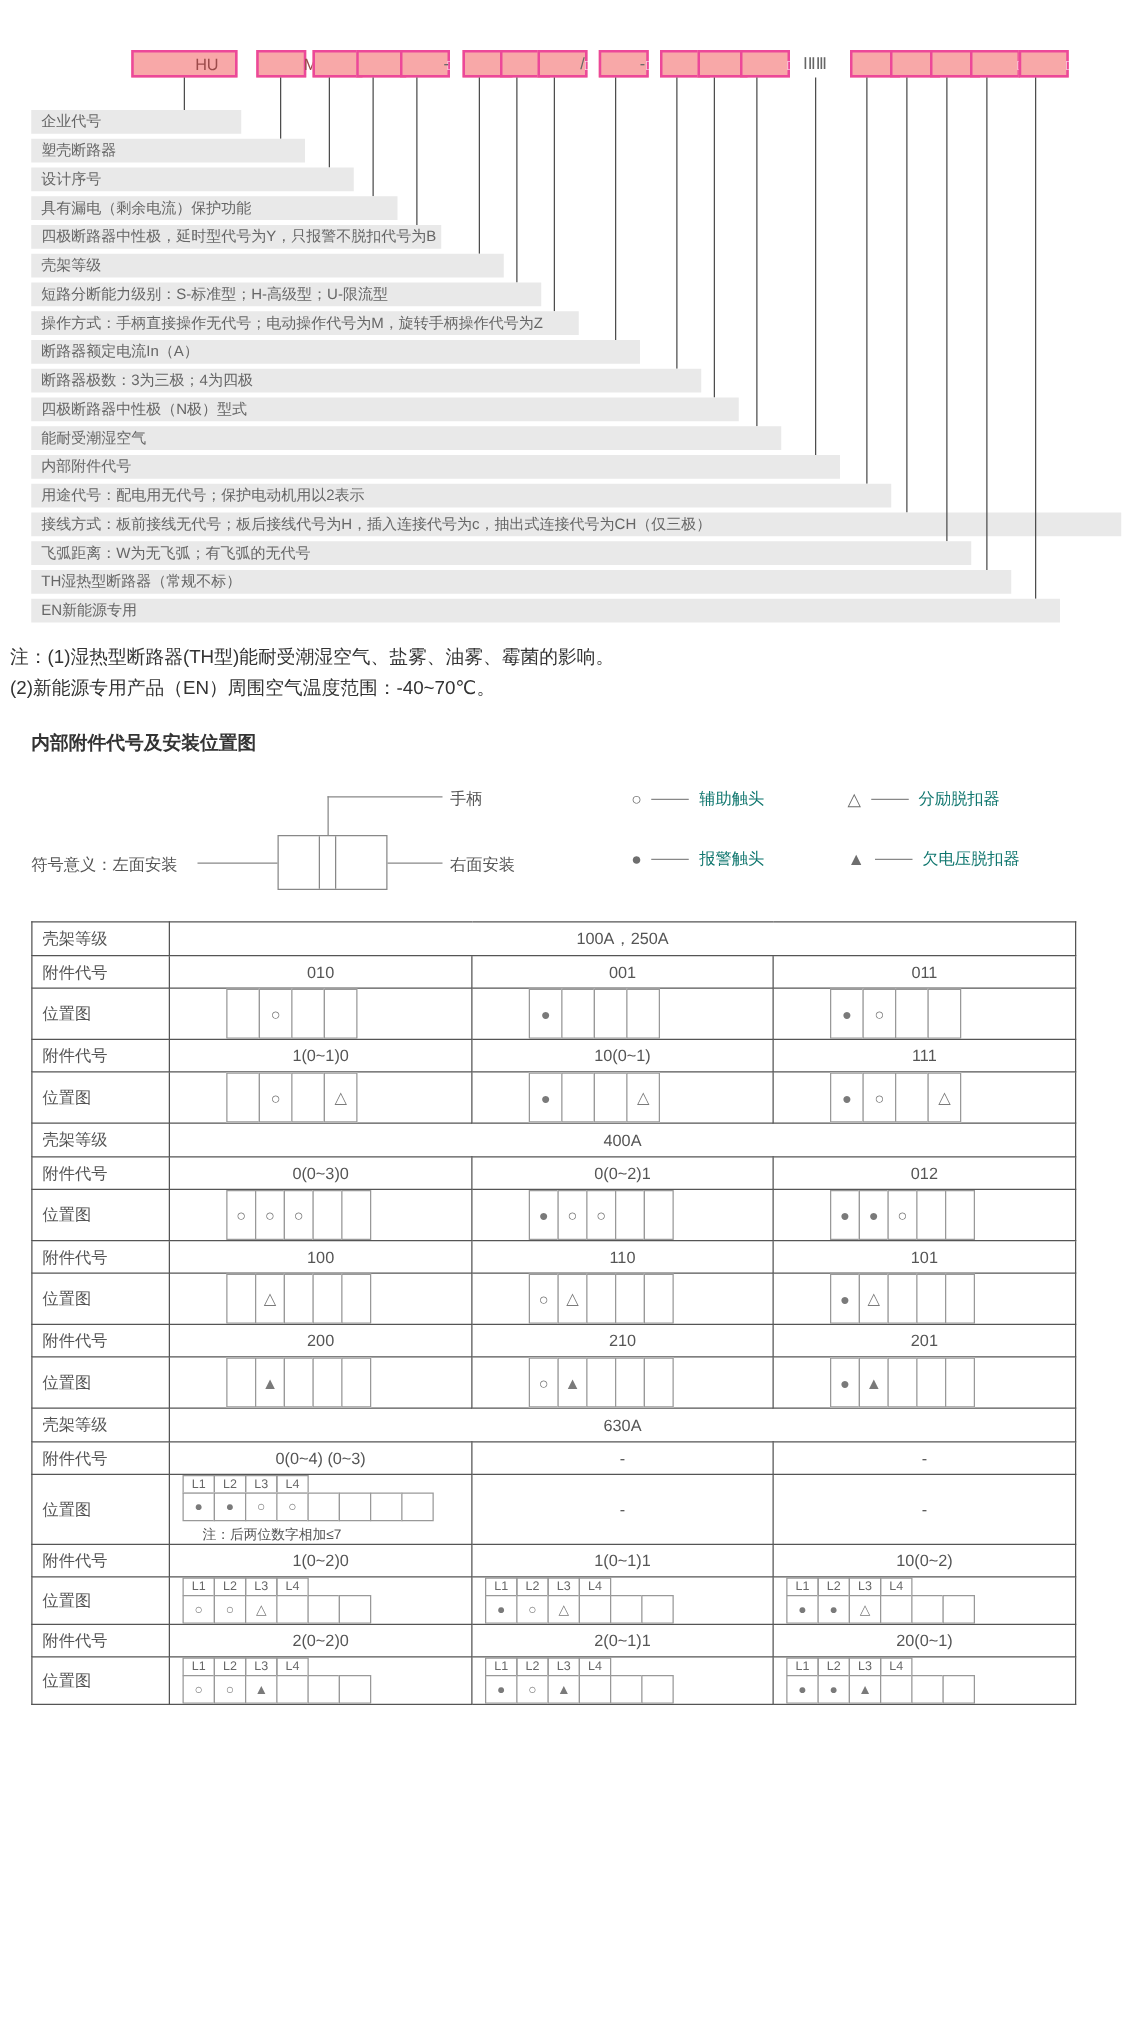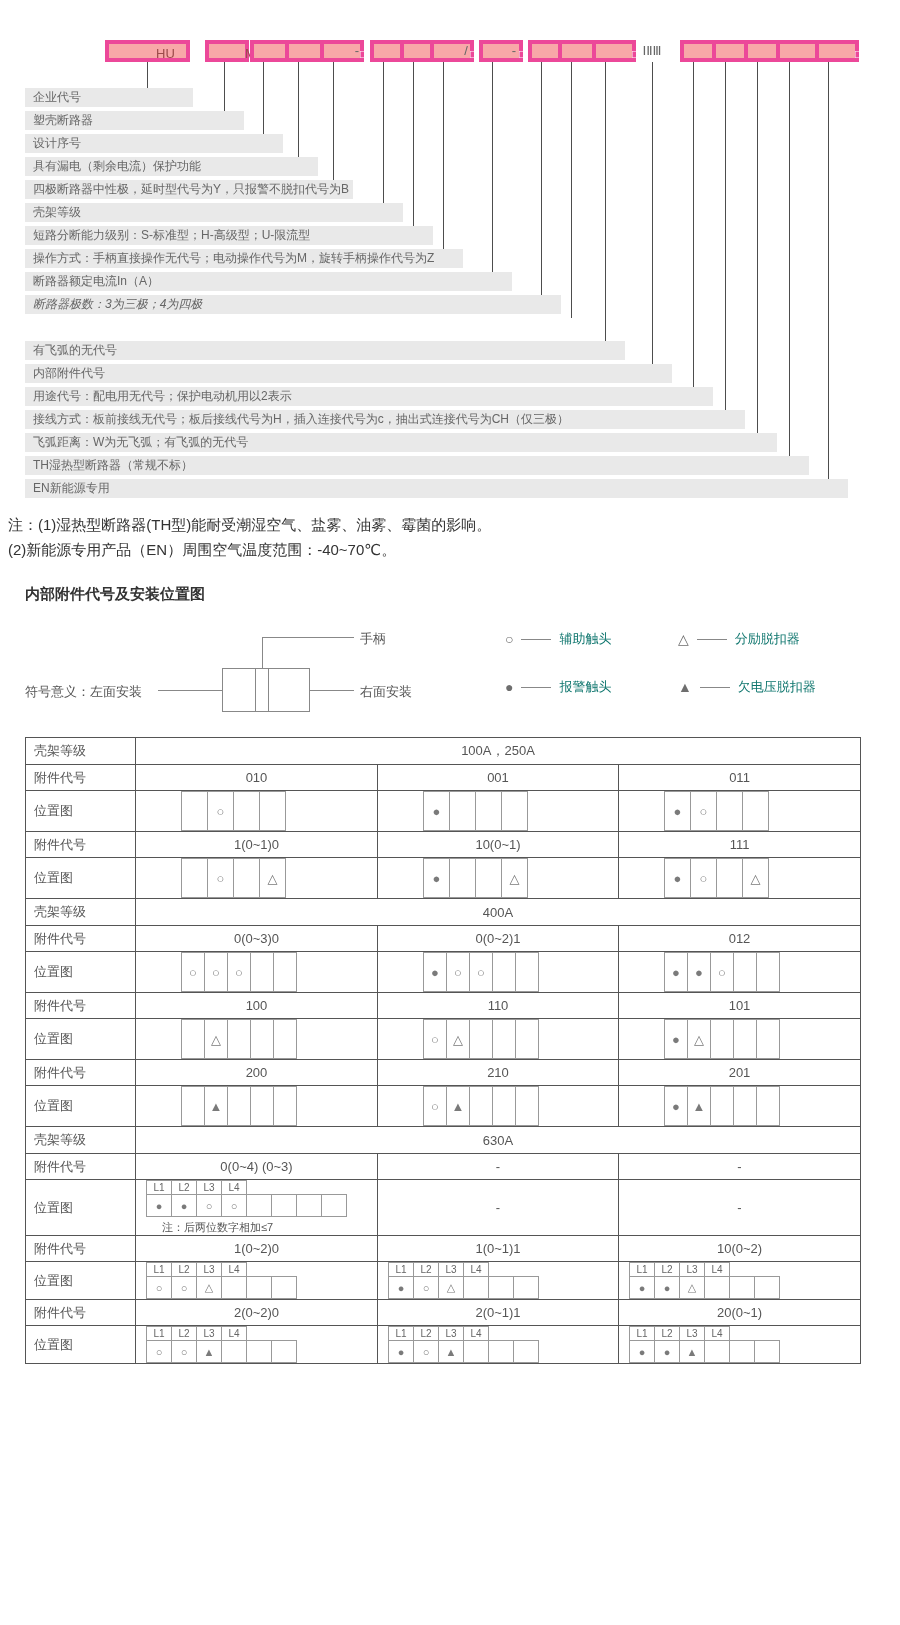--- a/index.html
+++ b/index.html
@@ -3,21 +3,21 @@
 <meta charset="utf-8">
 <style>
   html,body{margin:0;padding:0;background:#fff;}
   body{font-family:"Liberation Sans","DejaVu Sans",sans-serif;}
   #page{position:relative;width:900px;height:1625px;background:#fff;overflow:hidden;}
 
   
   #top-diagram{position:absolute;top:40px;left:0;width:900px;height:470px;}
   #segwrap{position:absolute;left:0;top:0;width:100%;height:22px;}
   .seg{position:absolute;top:0;height:22px;line-height:20px;text-align:center;font-size:13px;box-sizing:border-box;}
-  .seg-box{background:#f8a8a8;border:4px solid #ec4899;color:#9c4b4b;padding-left:36px;}
+  .seg-box{background:#f8a8a8;border:2px solid #ec4899;color:#9c4b4b;padding-left:36px;}
   .seg-empty{color:rgba(255,255,255,0.92);font-size:12px;}
   .seg-sep{color:#666;line-height:22px;}
   .vline{position:absolute;width:1px;background:#4d4d4d;}
   .fbar{position:absolute;left:25px;height:19px;line-height:19px;background:#e9e9e9;color:#666;
         font-size:12px;padding-left:8px;box-sizing:border-box;white-space:nowrap;overflow:hidden;}
 
   
   .note{position:absolute;left:8px;font-size:15px;color:#333;}
   .sec-title{position:absolute;left:25px;top:585px;font-size:15px;font-weight:bold;color:#333;}
 
@@ -98,30 +98,31 @@
       <div class="fbar" style="top: 140px; width: 328px;">四极断路器中性极，延时型代号为Y，只报警不脱扣代号为B</div>
       <div class="vline" style="left: 383px; top: 22px; height: 141px;"></div>
       <div class="fbar" style="top: 163px; width: 378px;">壳架等级</div>
       <div class="vline" style="left: 413px; top: 22px; height: 164px;"></div>
       <div class="fbar" style="top: 186px; width: 408px;">短路分断能力级别：S-标准型；H-高级型；U-限流型</div>
       <div class="vline" style="left: 443px; top: 22px; height: 187px;"></div>
       <div class="fbar" style="top: 209px; width: 438px;">操作方式：手柄直接操作无代号；电动操作代号为M，旋转手柄操作代号为Z</div>
       <div class="vline" style="left: 492px; top: 22px; height: 210px;"></div>
       <div class="fbar" style="top: 232px; width: 487px;">断路器额定电流In（A）</div>
       <div class="vline" style="left: 541px; top: 22px; height: 233px;"></div>
-      <div class="fbar" style="top: 255px; width: 536px; font-style: italic;">断路器极数：3为三极；4为四极</div>
+      <div class="fbar" style="top: 255px; width: 536px;">断路器极数：3为三极；4为四极</div>
       <div class="vline" style="left: 571px; top: 22px; height: 256px;"></div>
+      <div class="fbar" style="top: 278px; width: 566px;">四极断路器中性极（N极）型式</div>
       <div class="vline" style="left: 605px; top: 22px; height: 279px;"></div>
-      <div class="fbar" style="top: 301px; width: 600px;">有飞弧的无代号</div>
+      <div class="fbar" style="top: 301px; width: 600px;">能耐受潮湿空气</div>
       <div class="vline" style="left: 652px; top: 22px; height: 302px;"></div>
       <div class="fbar" style="top: 324px; width: 647px;">内部附件代号</div>
       <div class="vline" style="left: 693px; top: 22px; height: 325px;"></div>
       <div class="fbar" style="top: 347px; width: 688px;">用途代号：配电用无代号；保护电动机用以2表示</div>
       <div class="vline" style="left: 725px; top: 22px; height: 348px;"></div>
-      <div class="fbar" style="top: 370px; width: 720px;">接线方式：板前接线无代号；板后接线代号为H，插入连接代号为c，抽出式连接代号为CH（仅三极）</div>
+      <div class="fbar" style="top: 370px; width: 872px;">接线方式：板前接线无代号；板后接线代号为H，插入连接代号为c，抽出式连接代号为CH（仅三极）</div>
       <div class="vline" style="left: 757px; top: 22px; height: 371px;"></div>
       <div class="fbar" style="top: 393px; width: 752px;">飞弧距离：W为无飞弧；有飞弧的无代号</div>
       <div class="vline" style="left: 789px; top: 22px; height: 394px;"></div>
       <div class="fbar" style="top: 416px; width: 784px;">TH湿热型断路器（常规不标）</div>
       <div class="vline" style="left: 828px; top: 22px; height: 417px;"></div>
       <div class="fbar" style="top: 439px; width: 823px;">EN新能源专用</div>
     </div>
 
   <div class="note" style="top:516px">注：(1)湿热型断路器(TH型)能耐受潮湿空气、盐雾、油雾、霉菌的影响。</div>
   <div class="note" style="top:541px">(2)新能源专用产品（EN）周围空气温度范围：-40~70℃。</div>

